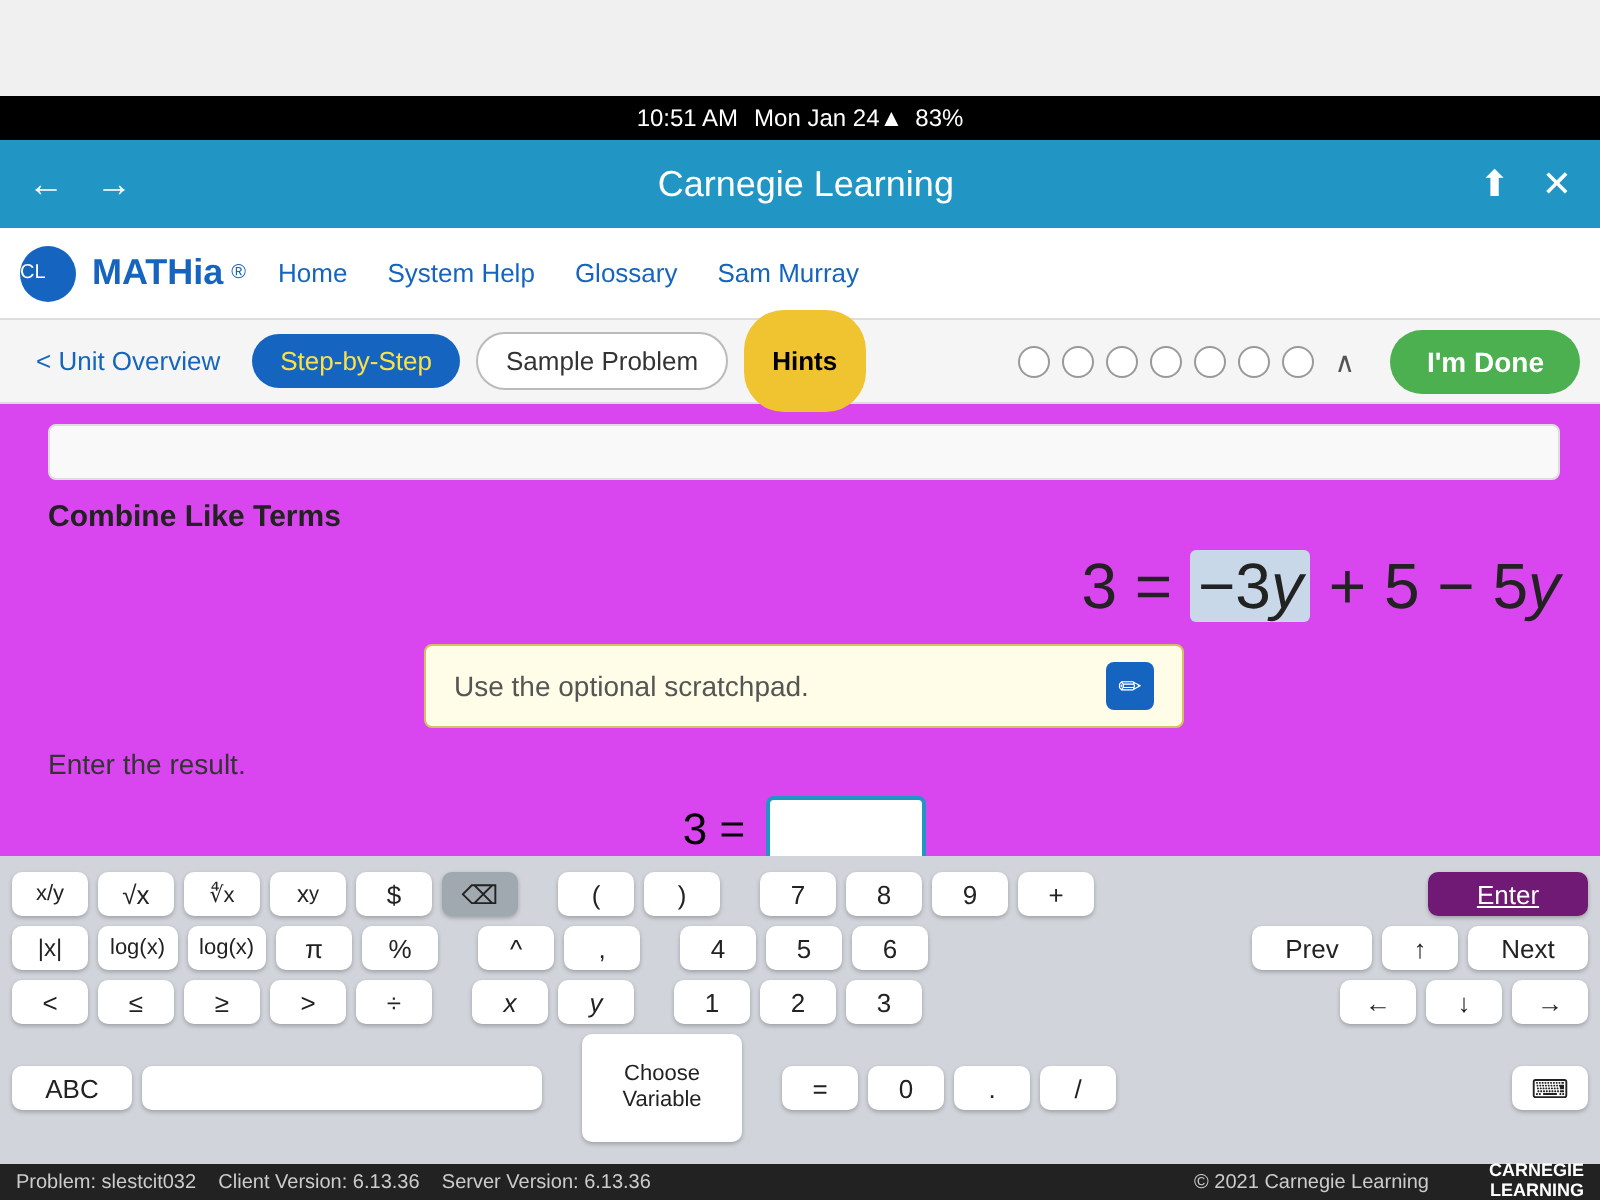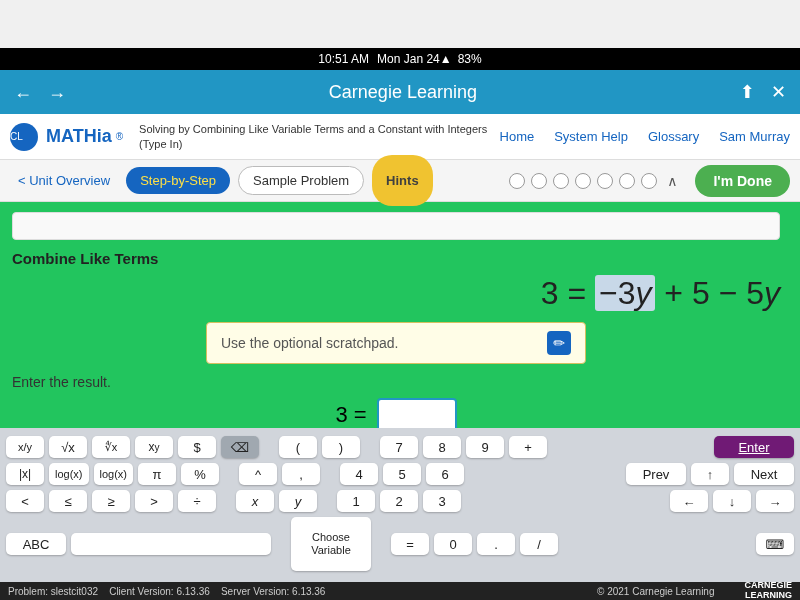--- a/index.html
+++ b/index.html
@@ -77,37 +77,37 @@
     }
     .btn-step {
       background: #1565c0; color: #fde047; border: none; border-radius: 20px;
       padding: 6px 14px; font-size: 13px; cursor: pointer;
     }
     .btn-sample {
       background: #fff; color: #333; border: 1px solid #bbb; border-radius: 20px;
       padding: 6px 14px; font-size: 13px; cursor: pointer;
     }
     .btn-hints {
-      background: #f0c330; color: #404040; border: none; border-radius: 20px;
+      background: #f0c330; color: #000000; border: none; border-radius: 20px;
       padding: 18px 14px; font-size: 13px; cursor: pointer; font-weight: 600;
     }
     .progress-circles { display: flex; gap: 6px; align-items: center; margin-left: auto; }
     .progress-circle {
       width: 16px; height: 16px; border-radius: 50%; border: 1.5px solid #999; background: #fff;
     }
     .chevron-up { font-size: 14px; color: #555; cursor: pointer; margin-left: 4px; }
     .btn-done {
       background: #4caf50; color: #fff; border: none; border-radius: 20px;
       padding: 8px 18px; font-size: 14px; font-weight: 600; cursor: pointer; margin-left: 10px;
     }
 
     
     #content {
-      background: #22c55e;
-      padding: 10px 20px 8px 12px;
+      background: #d946ef;
+      padding: 10px 20px 8px 24px;
     }
     .content-top-strip {
       background: #f9f9f9;
       border: 1px solid #ddd;
       border-radius: 4px;
       height: 28px;
       margin-bottom: 10px;
     }
     .combine-label { font-size: 15px; font-weight: 600; color: #222; margin-bottom: 8px; }
     .equation-display {
@@ -234,21 +234,20 @@
     <button class="icon-btn">✕</button>
   </div>
 </div>
 
 <div id="nav-bar">
   <div class="mathia-logo">
     <span>CL</span>
   </div>
   <span class="mathia-brand">MATHia</span>
   <span class="mathia-reg">®</span>
-  <span class="lesson-title">Solving by Combining Like Variable Terms and a Constant with Integers<br>(Type In)</span>
   <div class="nav-links">
     <a class="nav-link">Home</a>
     <a class="nav-link">System Help</a>
     <a class="nav-link">Glossary</a>
     <a class="nav-link">Sam Murray</a>
   </div>
 </div>
 
 <div id="toolbar">
   <button class="btn-unit-overview">&lt; Unit Overview</button>

